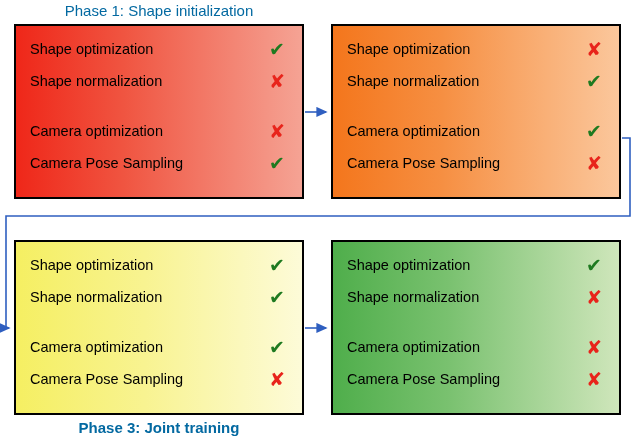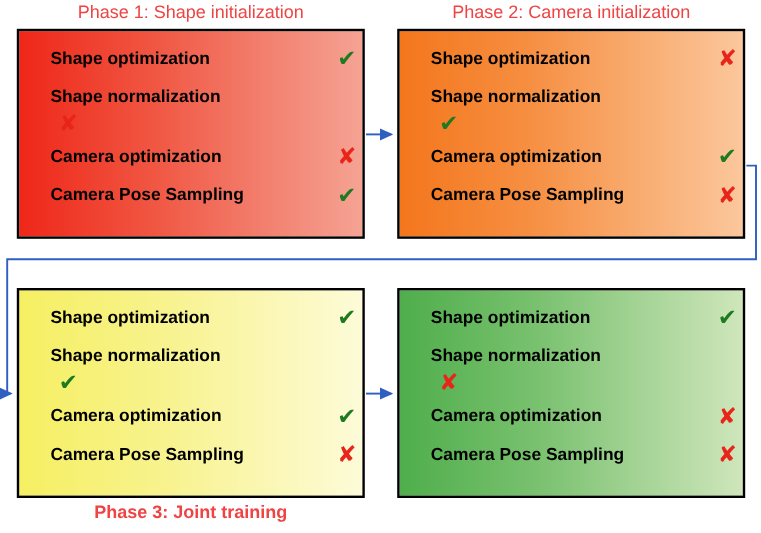--- a/index.html
+++ b/index.html
@@ -15,21 +15,21 @@
   }
   #stage {
     position: relative;
     width: 634px;
     height: 444px;
   }
 
   .phase-title {
     position: absolute;
     font-size: 15px;
-    color: #ef4444;
+    color: #0369a1;
     text-align: center;
     white-space: nowrap;
   }
   #title-p1 { left: 14px;  top: 2px;  width: 290px; }
   #title-p2 { left: 331px; top: 2px;  width: 290px; }
   #title-p3 { left: 14px;  top: 419px; width: 290px; font-weight: bold; }
   #title-p4 { left: 331px; top: 419px; width: 290px; }
 
   .panel {
     position: absolute;
@@ -48,29 +48,29 @@
     left: 14px; top: 240px; width: 290px; height: 175px;
     background: linear-gradient(to right, #f5ef62 0%, #f8f391 45%, #fdfbd8 100%);
   }
   #panel-p4 {
     left: 331px; top: 240px; width: 290px; height: 175px;
     background: linear-gradient(to right, #4fae4b 0%, #79c16f 40%, #cfe6bb 100%);
   }
 
   .row {
     position: absolute;
-    left: 26px;
+    left: 14px;
     width: 262px;
     height: 22px;
     display: flex;
+    align-items: center;
     justify-content: space-between;
-    font-weight: bold;
   }
   .row-0 { top: 12px; }
-  .row-1 { top: 44px; flex-direction: column; }
+  .row-1 { top: 44px; }
   .row-2 { top: 94px; }
   .row-3 { top: 126px; }
 
   .row-label {
     font-size: 14.5px;
     color: #000000;
     white-space: nowrap;
     line-height: 22px;
   }
   .mark {
@@ -103,21 +103,20 @@
     </defs>
 
     <path d="M305,112 L326,112" stroke="#2f5fc0" stroke-width="1.6" fill="none" marker-end="url(#ah)"></path>
 
     <path d="M622,138 L630,138 L630,216 L6,216 L6,328 L9,328" stroke="#2f5fc0" stroke-width="1.6" fill="none" marker-end="url(#ah)"></path>
 
     <path d="M305,328 L326,328" stroke="#2f5fc0" stroke-width="1.6" fill="none" marker-end="url(#ah)"></path>
   </svg>
 
   <div class="phase-title" id="title-p1">Phase 1: Shape initialization</div>
-  <div class="phase-title" id="title-p2">Phase 2: Camera initialization</div>
   <div class="phase-title" id="title-p3">Phase 3: Joint training</div>
 
   <div class="panel" id="panel-p1">
     <div class="row row-0">
       <span class="row-label">Shape optimization</span>
       <span class="mark check">✔</span>
     </div>
     <div class="row row-1">
       <span class="row-label">Shape normalization</span>
       <span class="mark cross">✘</span>

